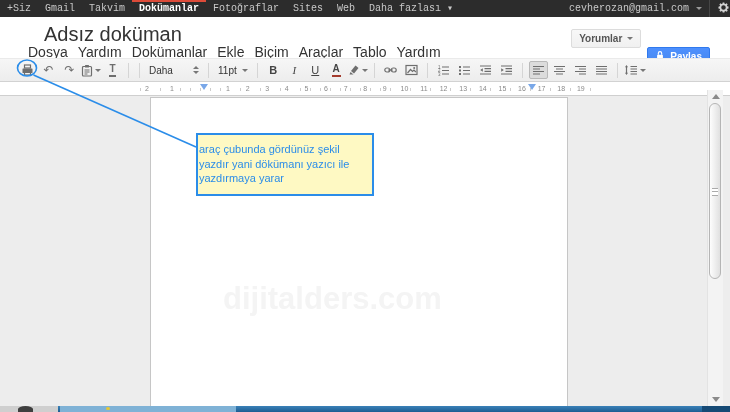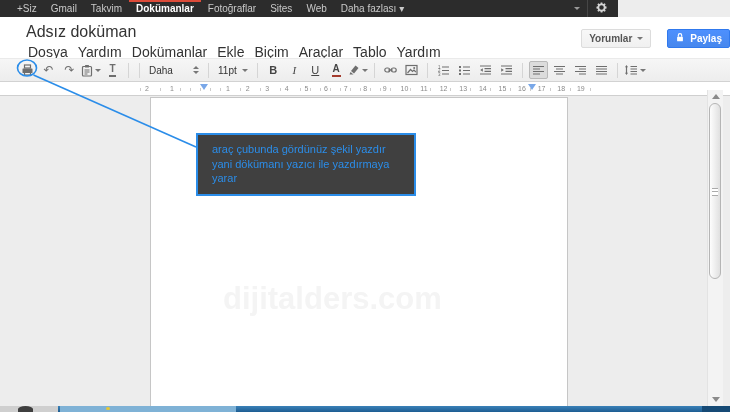--- a/index.html
+++ b/index.html
@@ -1,42 +1,42 @@
 <!DOCTYPE html>
 <html><head>
 <meta charset="utf-8">
 <style>
   * { margin:0; padding:0; box-sizing:border-box; }
   html,body { width:730px; height:412px; overflow:hidden;
     font-family:"Liberation Sans", sans-serif; background:#ededed; position:relative; }
 
   
-  .topbar { position:absolute; left:0; top:0; width:618px; height:17px;
+  .topbar { position:absolute; left:0; top:0; width:730px; height:17px;
     background:#2c2c2c; display:flex; align-items:stretch; font-size:10px;
-    color:#c9c9c9; padding:0 10px; z-index:5; }
+    color:#c9c9c9; padding:0 0; z-index:5;font-family:Liberation Mono, monospace; }
   .topnav { display:flex; align-items:stretch; }
   .topnav .tnav { padding:0 7px; line-height:17px; cursor:pointer; white-space:nowrap; }
   .topnav .tnav.active { color:#fff; font-weight:bold; box-shadow:inset 0 2px 0 #dd4b39; }
   .top-right { margin-left:auto; display:flex; align-items:center; gap:7px; }
   .account { line-height:17px; white-space:nowrap; }
   .car { width:0; height:0; border-left:3px solid transparent; border-right:3px solid transparent;
     border-top:3.5px solid #9a9a9a; display:inline-block; }
   .top-divider { width:1px; height:17px; background:#464646; }
 
   
   .header { position:absolute; left:0; top:17px; width:730px; height:41px; background:#fff; }
-  .doc-title { position:absolute; left:26px; top:6px; font-size:16px; color:#333; }
+  .doc-title { position:absolute; left:44px; top:6px; font-size:20px; color:#333; }
   .menubar { position:absolute; left:23px; top:26px; display:flex; font-size:14px; color:#333; }
   .menubar .mitem { padding:1px 5px; cursor:pointer; }
-  .hdr-buttons { position:absolute; right:0; top:12px; display:flex; gap:16px; }
+  .hdr-buttons { position:absolute; right:20px; top:12px; display:flex; gap:6px; }
   .btn { height:19px; display:flex; align-items:center; gap:5px; font-size:10px;
     font-weight:bold; border-radius:2px; padding:0 7px; cursor:pointer; }
   .btn-comments { background:linear-gradient(#f8f8f8,#f0f0f0); border:1px solid #dcdcdc; color:#555; }
   .btn-comments .car { border-top-color:#777; }
-  .btn-share { background:linear-gradient(#4d90fe,#4787ed); border:1px solid #3079ed; color:#fff; }
+  .btn-share { background:linear-gradient(#4d90fe,#4787ed); border:1px solid #3079ed; color:#fff;margin-top:18px; }
 
   
   .toolbar { position:absolute; left:0; top:58px; width:730px; height:24px;
     background:linear-gradient(#f6f6f6,#ededed); border-top:1px solid #eaeaea;
     border-bottom:1px solid #d2d2d2; display:flex; align-items:center; padding-left:17px; }
   .tbtn { height:18px; min-width:19px; display:flex; align-items:center; justify-content:center;
     gap:2px; margin:0 1px; border-radius:2px; cursor:pointer; color:#6e6e6e; }
   .tbtn.pressed { background:#dcdcdc; border:1px solid #b9b9b9; }
   .sep { width:1px; height:15px; background:#d5d5d5; margin:0 5px; }
   .glyph { font-family:"DejaVu Sans", sans-serif; font-size:12px; color:#6e6e6e; line-height:1; }
@@ -68,22 +68,22 @@
   .rmarker { position:absolute; top:2px; width:0; height:0; transform:translateX(-50%);
     border-left:4px solid transparent; border-right:4px solid transparent;
     border-top:6px solid #79a7e8; cursor:pointer; }
 
   
   .content { position:absolute; left:0; top:96px; width:730px; height:310px; background:#ededed; }
   .page { position:absolute; left:150px; top:1px; width:418px; height:309px; background:#fff;
     border:1px solid #c6c6c6; border-bottom:none; }
   .watermark { position:absolute; left:72px; top:183px; font-size:31px; font-weight:bold;
     color:#f4f4f4; letter-spacing:0; white-space:nowrap; }
-  .callout { position:absolute; left:196px; top:133px; width:220px; background:#404040;
-    border:2px solid #2b8de9; padding:7px 8px 8px 14px; font-size:11px; color:#2b8de9;
+  .callout { position:absolute; left:196px; top:133px; width:178px; background:#fef9c3;
+    border:2px solid #2b8de9; padding:7px 8px 8px 1px; font-size:11px; color:#2b8de9;
     line-height:1.32; z-index:40; }
   svg.annot { position:absolute; left:0; top:0; width:730px; height:412px; pointer-events:none; z-index:30; }
 
   
   .scrollbar { position:absolute; left:707px; top:90px; width:16px; height:316px;
     background:#f3f3f3; border-left:1px solid #e3e3e3; z-index:6; }
   .sb-arrow { position:absolute; left:4px; width:0; height:0; border-left:4px solid transparent;
     border-right:4px solid transparent; cursor:pointer; }
   .sb-up { top:4px; border-bottom:5px solid #8a8a8a; }
   .sb-down { bottom:4px; border-top:5px solid #8a8a8a; }
@@ -114,20 +114,21 @@
       <span class="tnav">+Siz</span>
       <span class="tnav">Gmail</span>
       <span class="tnav">Takvim</span>
       <span class="tnav active">Dokümanlar</span>
       <span class="tnav">Fotoğraflar</span>
       <span class="tnav">Sites</span>
       <span class="tnav">Web</span>
       <span class="tnav">Daha fazlası ▾</span>
     </div>
   <div class="top-right">
+    <span class="account">cevherozan@gmail.com</span>
     <span class="car"></span>
     <span class="top-divider"></span>
     <span>
       <svg width="13" height="13" viewBox="0 0 16 16">
         <path fill="#d2d2d2" fill-rule="evenodd" d="M8 5.2a2.8 2.8 0 1 0 0 5.6 2.8 2.8 0 0 0 0-5.6zm6.3 3.9-1.6.4c-.1.4-.2.7-.4 1l.9 1.4-1.3 1.3-1.4-.9c-.3.2-.6.3-1 .4l-.4 1.6H7l-.4-1.6c-.4-.1-.7-.2-1-.4l-1.4.9-1.3-1.3.9-1.4c-.2-.3-.3-.6-.4-1l-1.6-.4V7l1.6-.4c.1-.4.2-.7.4-1l-.9-1.4 1.3-1.3 1.4.9c.3-.2.6-.3 1-.4L7 1.7h2l.4 1.6c.4.1.7.2 1 .4l1.4-.9 1.3 1.3-.9 1.4c.2.3.3.6.4 1l1.6.4v2z"></path>
       </svg>
     </span>
   </div>
 </div>
 

